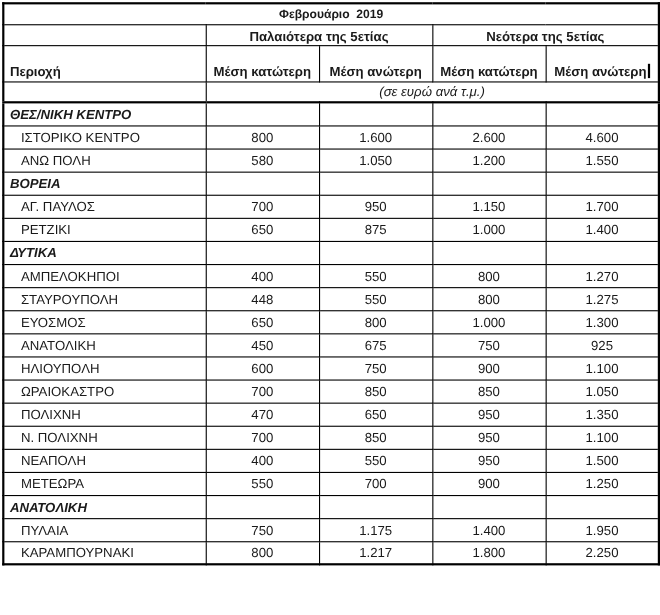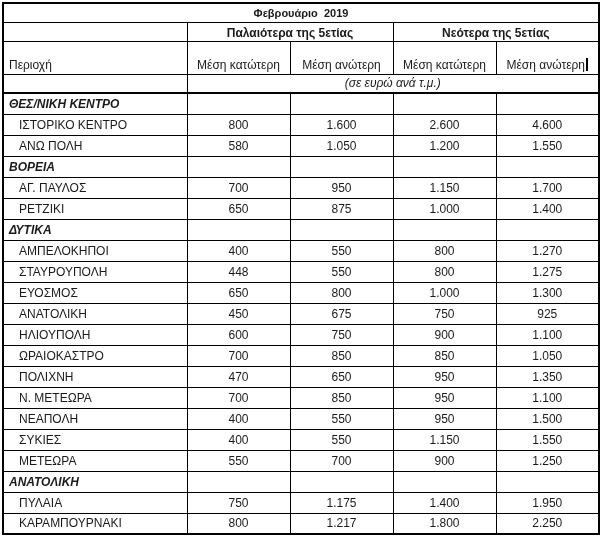--- a/index.html
+++ b/index.html
@@ -23,21 +23,21 @@
     overflow: hidden;
     white-space: nowrap;
     box-sizing: border-box;
   }
   
   tr.title-row th {
     height: 19px; text-align: center; font-weight: bold;
     font-size: 11px; white-space: pre;
   }
   tr.group-row th { height: 19px; text-align: center; font-weight: bold; vertical-align: bottom; padding-bottom: 1px; }
-  tr.colhead-row th { height: 33px; text-align: center; font-weight: normal; vertical-align: bottom; padding-bottom: 2px; }
+  tr.colhead-row th { height: 33px; text-align: center; font-weight: bold; vertical-align: bottom; padding-bottom: 2px; }
   tr.colhead-row th.region-head { text-align: left; padding-left: 5px; }
   tr.unit-row td { height: 19px; text-align: center; font-style: italic; }
   tr.unit-row { border-bottom: 2px solid #a3a3a3; }
   tr.unit-row td { border-bottom: 2px solid #000; }
   
   tbody tr { height: 21px; }
   td.region { text-align: left; padding-left: 15px; vertical-align: middle; }
   td.section { text-align: left; padding-left: 5px; font-weight: bold; vertical-align: middle; font-style: italic; }
   td.num { text-align: center; vertical-align: middle; }
   
@@ -174,39 +174,32 @@
         <td class="num">1.050</td>
       </tr>
       <tr>
         <td class="region">ΠΟΛΙΧΝΗ</td>
         <td class="num">470</td>
         <td class="num">650</td>
         <td class="num">950</td>
         <td class="num">1.350</td>
       </tr>
       <tr>
-        <td class="region">Ν. ΜΕΤΕΩΡΑ</td>
+        <td class="region">Ν. ΠΟΛΙΧΝΗ</td>
         <td class="num">700</td>
         <td class="num">850</td>
         <td class="num">950</td>
         <td class="num">1.100</td>
       </tr>
       <tr>
         <td class="region">ΝΕΑΠΟΛΗ</td>
         <td class="num">400</td>
         <td class="num">550</td>
         <td class="num">950</td>
         <td class="num">1.500</td>
-      </tr>
-      <tr>
-        <td class="region">ΣΥΚΙΕΣ</td>
-        <td class="num">400</td>
-        <td class="num">550</td>
-        <td class="num">1.150</td>
-        <td class="num">1.550</td>
       </tr>
       <tr>
         <td class="region">ΜΕΤΕΩΡΑ</td>
         <td class="num">550</td>
         <td class="num">700</td>
         <td class="num">900</td>
         <td class="num">1.250</td>
       </tr>
       <tr>
         <td class="section">ΑΝΑΤΟΛΙΚΗ</td>

